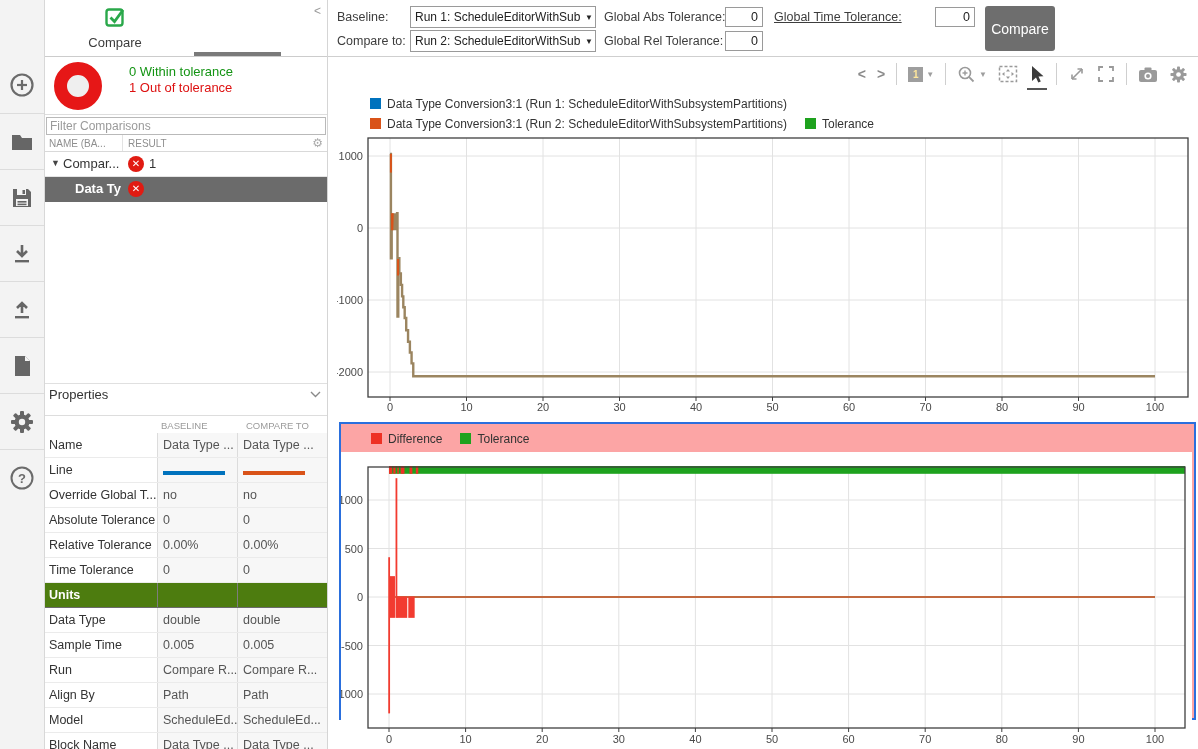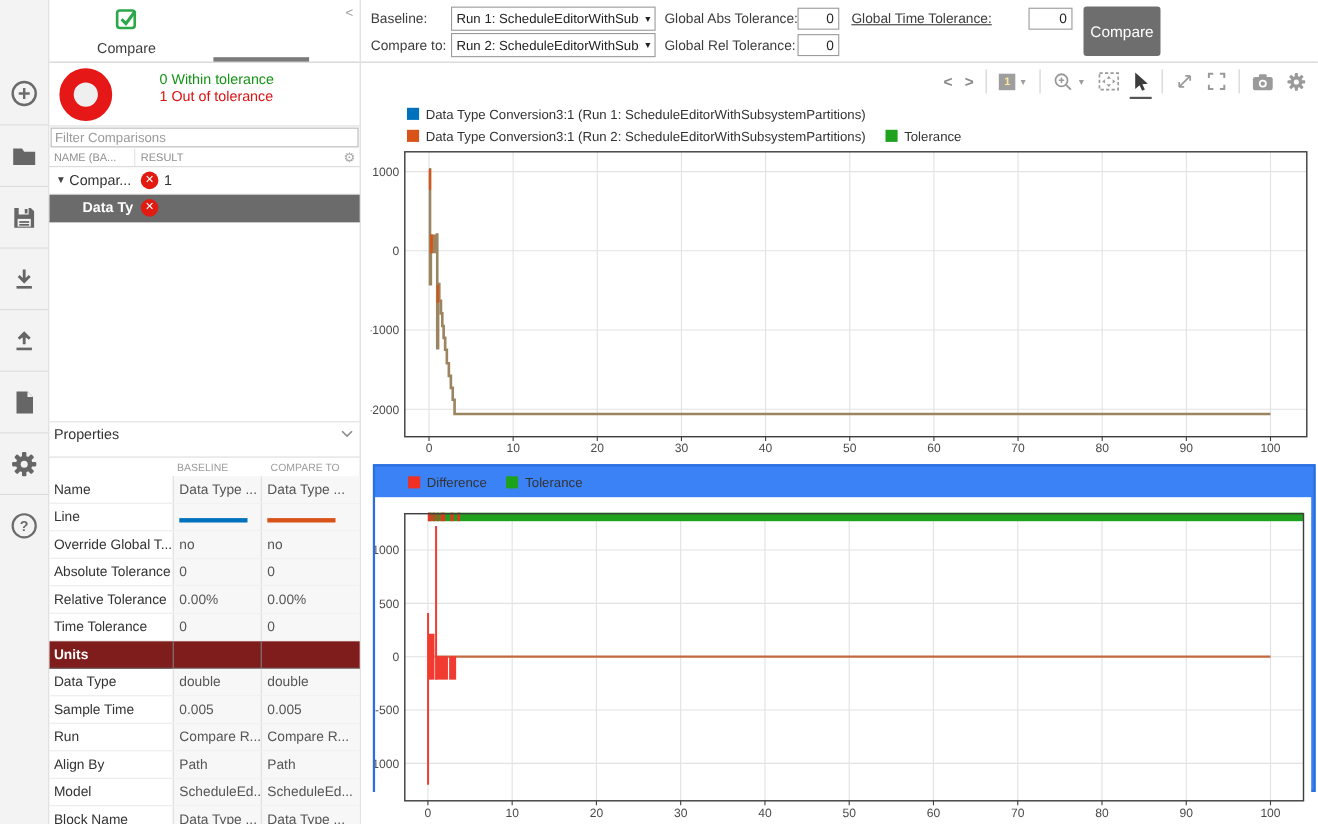--- a/index.html
+++ b/index.html
@@ -20,21 +20,21 @@
   .tabsrow { position:relative; height:57px; border-bottom:1px solid #ccc; display:flex; }
   .tab { width:140px; display:flex; flex-direction:column; align-items:center; justify-content:center;
     gap:3px; cursor:pointer; }
   .tab .tlabel { font-size:13px; color:#3c3c3c; }
   .tab-underline { position:absolute; bottom:0; left:149px; width:87px; height:4px; background:#7a7a7a; }
   .collapse-chev { position:absolute; top:4px; right:6px; color:#9a9a9a; font-size:12px; cursor:pointer; }
 
   .summary { position:relative; height:58px; border-bottom:1px solid #ddd; }
   .donut { position:absolute; left:9px; top:5px; width:48px; height:48px; border-radius:50%;
     border:13px solid #e61717; background:#efefef; }
-  .sumtext { position:absolute; left:100px; top:7px; font-size:13px; line-height:16px; }
+  .sumtext { position:absolute; left:84px; top:7px; font-size:13px; line-height:16px; }
   .sum-green { color:#149414; }
   .sum-red { color:#dd1111; }
 
   .filterrow { height:20px; padding:1px; }
   .filterrow input { width:100%; height:18px; border:1px solid #b9b9b9; font-size:12px;
     padding:0 3px; color:#444; font-family:inherit; }
   .filterrow input::placeholder { color:#9a9a9a; }
 
   .treehead { position:relative; height:17px; border-bottom:1px solid #d9d9d9; font-size:10px;
     color:#8f8f8f; }
@@ -58,21 +58,21 @@
   .propshead .pt { position:absolute; left:4px; top:3px; font-size:13px; color:#333; }
   .propshead svg { position:absolute; right:6px; top:7px; }
   .propcolhead { position:relative; height:17px; font-size:9.5px; color:#9b9b9b; }
   .propcolhead .b { position:absolute; left:116px; top:4px; }
   .propcolhead .c { position:absolute; left:201px; top:4px; }
   .prow { display:grid; grid-template-columns:112px 80px 90px; height:25px; font-size:12.5px;
     border-bottom:1px solid #ebebeb; }
   .prow .lab { padding:5px 2px 0 4px; color:#333; white-space:nowrap; overflow:hidden; }
   .prow .val { padding:5px 2px 0 5px; color:#555; background:#f7f7f7; border-left:1px solid #dcdcdc;
     white-space:nowrap; overflow:hidden; }
-  .prow.section { background:#7f1d1d; border-bottom:1px solid #6a6a6a; }
+  .prow.section { background:#4d7c0f; border-bottom:1px solid #6a6a6a; }
   .prow.section .lab { color:#fff; font-weight:bold; }
   .prow.section .val { background:transparent; border-left:1px solid #7d7d7d; }
   .lineswatch { height:4px; width:62px; margin-top:8px; }
 
   
   .main { position:absolute; left:328px; top:0; width:870px; height:749px; background:#fff; }
   .topbar { position:absolute; left:0; top:0; width:870px; height:57px; border-bottom:1px solid #cfcfcf; }
   .tb-label { position:absolute; font-size:12.5px; color:#3d3d3d; }
   .dropdown { position:absolute; width:186px; height:22px; border:1px solid #9a9a9a; background:#fff;
     font-size:12px; color:#222; cursor:pointer; }
@@ -95,21 +95,21 @@
     background:#555; }
 
   
   .legend-top { position:absolute; left:42px; top:96px; font-size:12px; color:#333; }
   .legrow { display:flex; align-items:center; height:15px; margin-bottom:5px; }
   .legrow .sw { width:11px; height:11px; margin-right:6px; flex:0 0 auto; }
   .legrow .gap { width:18px; }
   svg.chart { position:absolute; background:#fff; }
   #chart0 { left:9px; top:135px; }
   .diffbox { position:absolute; left:11px; top:422px; width:857px; height:298px;
-    border:2px solid #2a6fdd; background:#3b82f6; }
+    border:2px solid #2a6fdd; background:#fca5a5; }
   .legend-bot { position:absolute; left:30px; top:7px; font-size:12px; color:#333; display:flex; }
   #chart1 { left:0px; top:28px; }
 </style>
 </head>
 <body>
 
 <div class="iconstrip">
   <div class="cell">
     <span>
         <svg width="26" height="26" viewBox="0 0 26 26">

